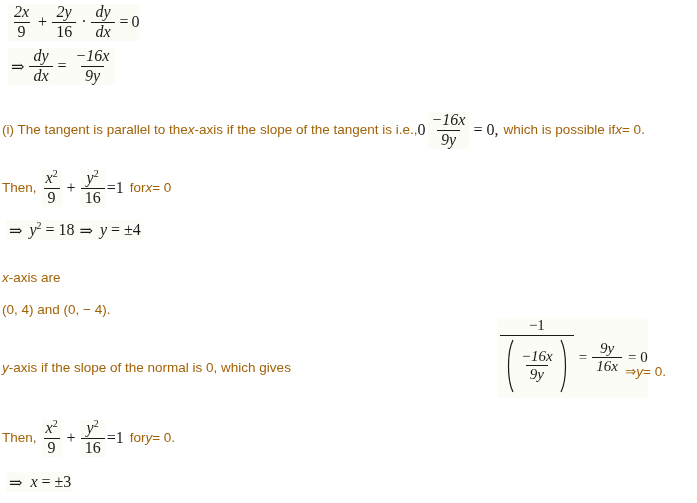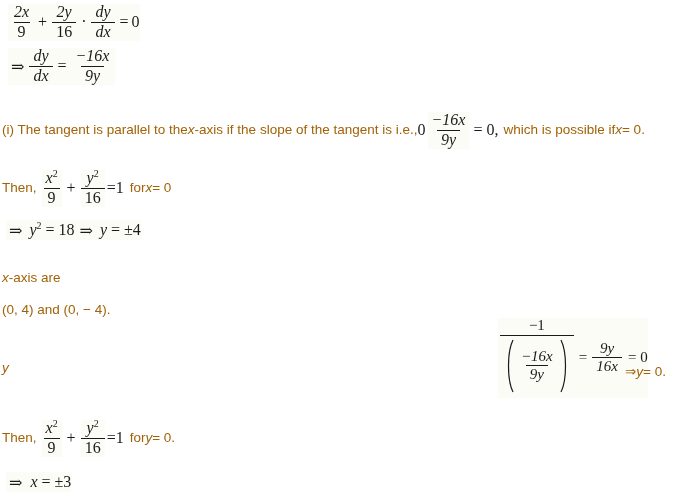--- a/index.html
+++ b/index.html
@@ -158,20 +158,21 @@
     <span class="prose italic-var">x</span>
     <span class="prose">-axis are</span>
   </span>
 </div>
 
 <div class="blk prose" style="left:2px; top:302px;">(0, 4) and (0, − 4).</div>
 
 <div class="blk" style="left:2px; top:358px;">
   <span class="row">
     <span class="prose italic-var">y</span>
+    <span class="prose">-axis if the slope of the normal is 0, which gives</span>
   </span>
 </div>
 
 <div class="blk math" style="left:498px; top:318px; font-size:15px;">
   <span class="row">
 
     <span class="frac">
       <span class="num mn">−1</span>
       <span class="den" style="padding-top:2px;">
         <span class="paren">

